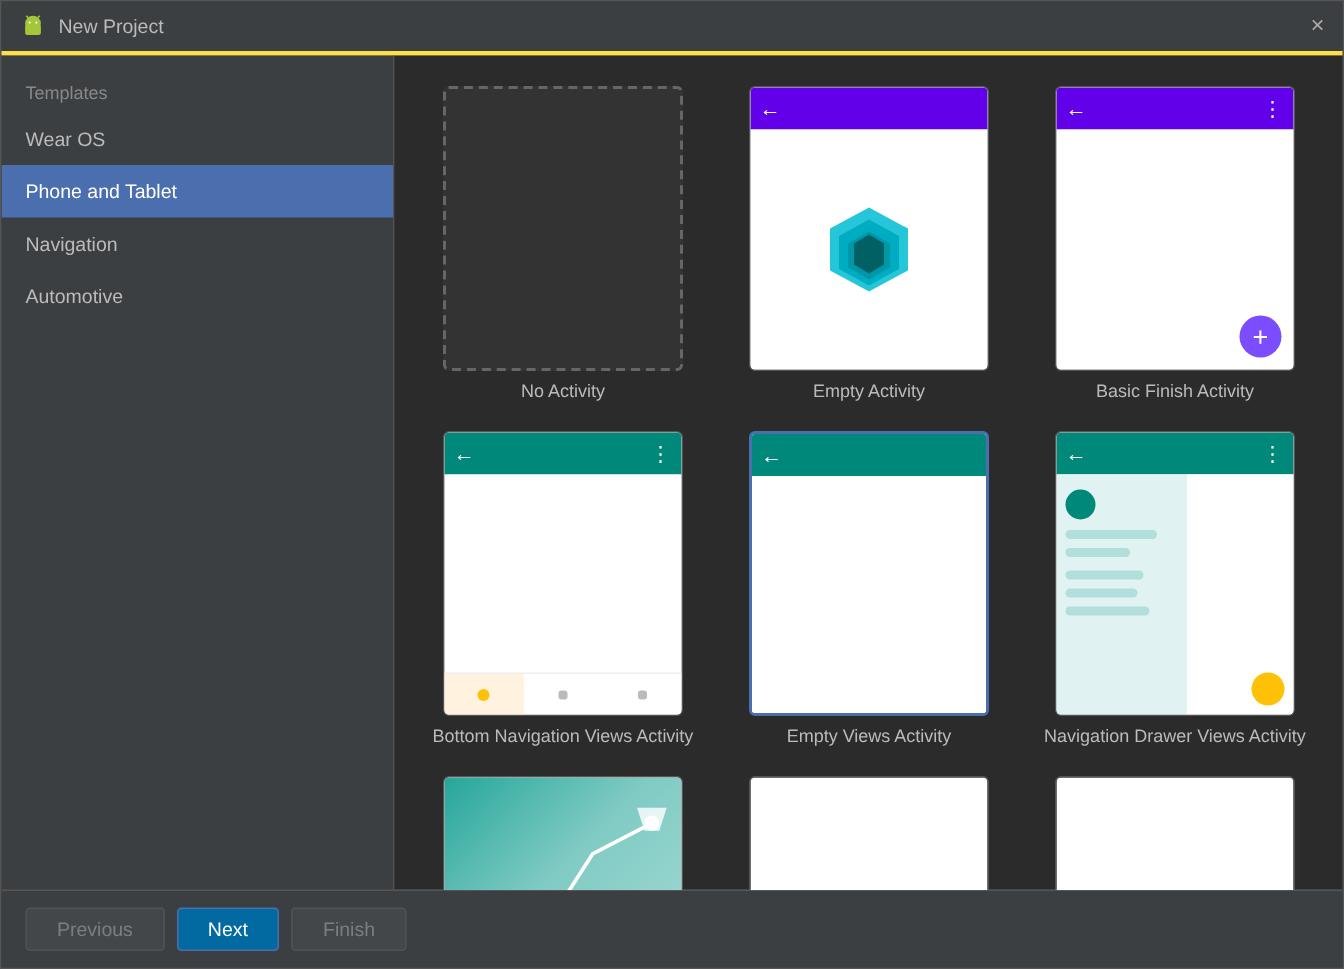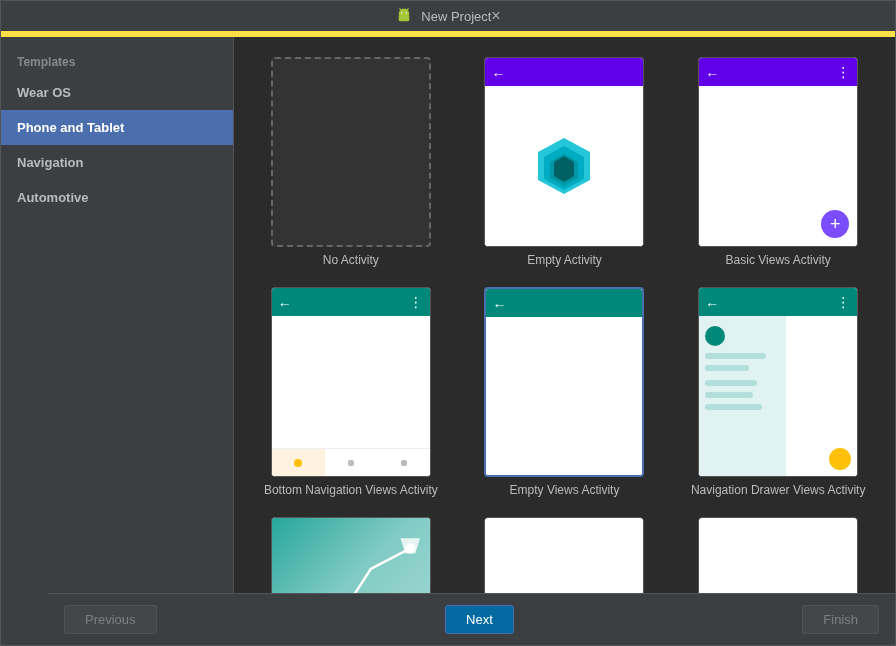--- a/index.html
+++ b/index.html
@@ -20,22 +20,22 @@
       background: #3c3f41;
       border: 1px solid #555;
       display: flex;
       flex-direction: column;
     }
     .title-bar {
       background: #3c3f41;
       padding: 8px 12px;
       display: flex;
       align-items: center;
-      justify-content: center;
-      border-bottom: 6px solid #fde047;
+      justify-content: space-between;
+      border-bottom: 3px solid #fde047;
       height: 36px;
     }
     .title-bar-left {
       display: flex;
       align-items: center;
       gap: 8px;
     }
     .android-icon {
       width: 18px;
       height: 18px;
@@ -51,25 +51,24 @@
       background: none;
       border: none;
       color: #aaa;
     }
     .body {
       display: flex;
       flex: 1;
       overflow: hidden;
     }
     .sidebar {
-      width: 233px;
+      width: 262px;
       background: #3c3f41;
       border-right: 1px solid #555;
       padding: 8px 0;
-      font-weight: bold;
     }
     .sidebar-section-label {
       color: #888;
       font-size: 12px;
       padding: 10px 16px 6px 16px;
     }
     .sidebar-item {
       padding: 10px 16px;
       cursor: pointer;
       color: #bbb;
@@ -264,24 +263,23 @@
       align-items: center;
       justify-content: center;
     }
     
     .footer {
       height: 52px;
       background: #3c3f41;
       border-top: 1px solid #555;
       display: flex;
       align-items: center;
-      justify-content: space-between;
+      justify-content: flex-start;
       padding: 0 16px;
       gap: 8px;
-      margin-left: 47px;
     }
     .btn {
       padding: 6px 20px;
       border-radius: 3px;
       font-size: 13px;
       cursor: pointer;
       border: 1px solid #666;
       background: #4c5052;
       color: #bbb;
     }
@@ -379,21 +377,21 @@
         <div class="template-item">
           <div class="template-card">
             <div class="card-header purple">
               <span class="back-arrow">←</span>
               <span class="three-dots">⋮</span>
             </div>
             <div class="card-body">
               <div class="plus-btn">+</div>
             </div>
           </div>
-          <span class="template-label">Basic Views Activity</span>
+          <span class="template-label">Basic Finish Activity</span>
         </div>
 
         <div class="template-item">
           <div class="template-card">
             <div class="card-header teal">
               <span class="back-arrow">←</span>
               <span class="three-dots">⋮</span>
             </div>
             <div class="card-body" style="background:white;">
               <div class="bottom-nav">

